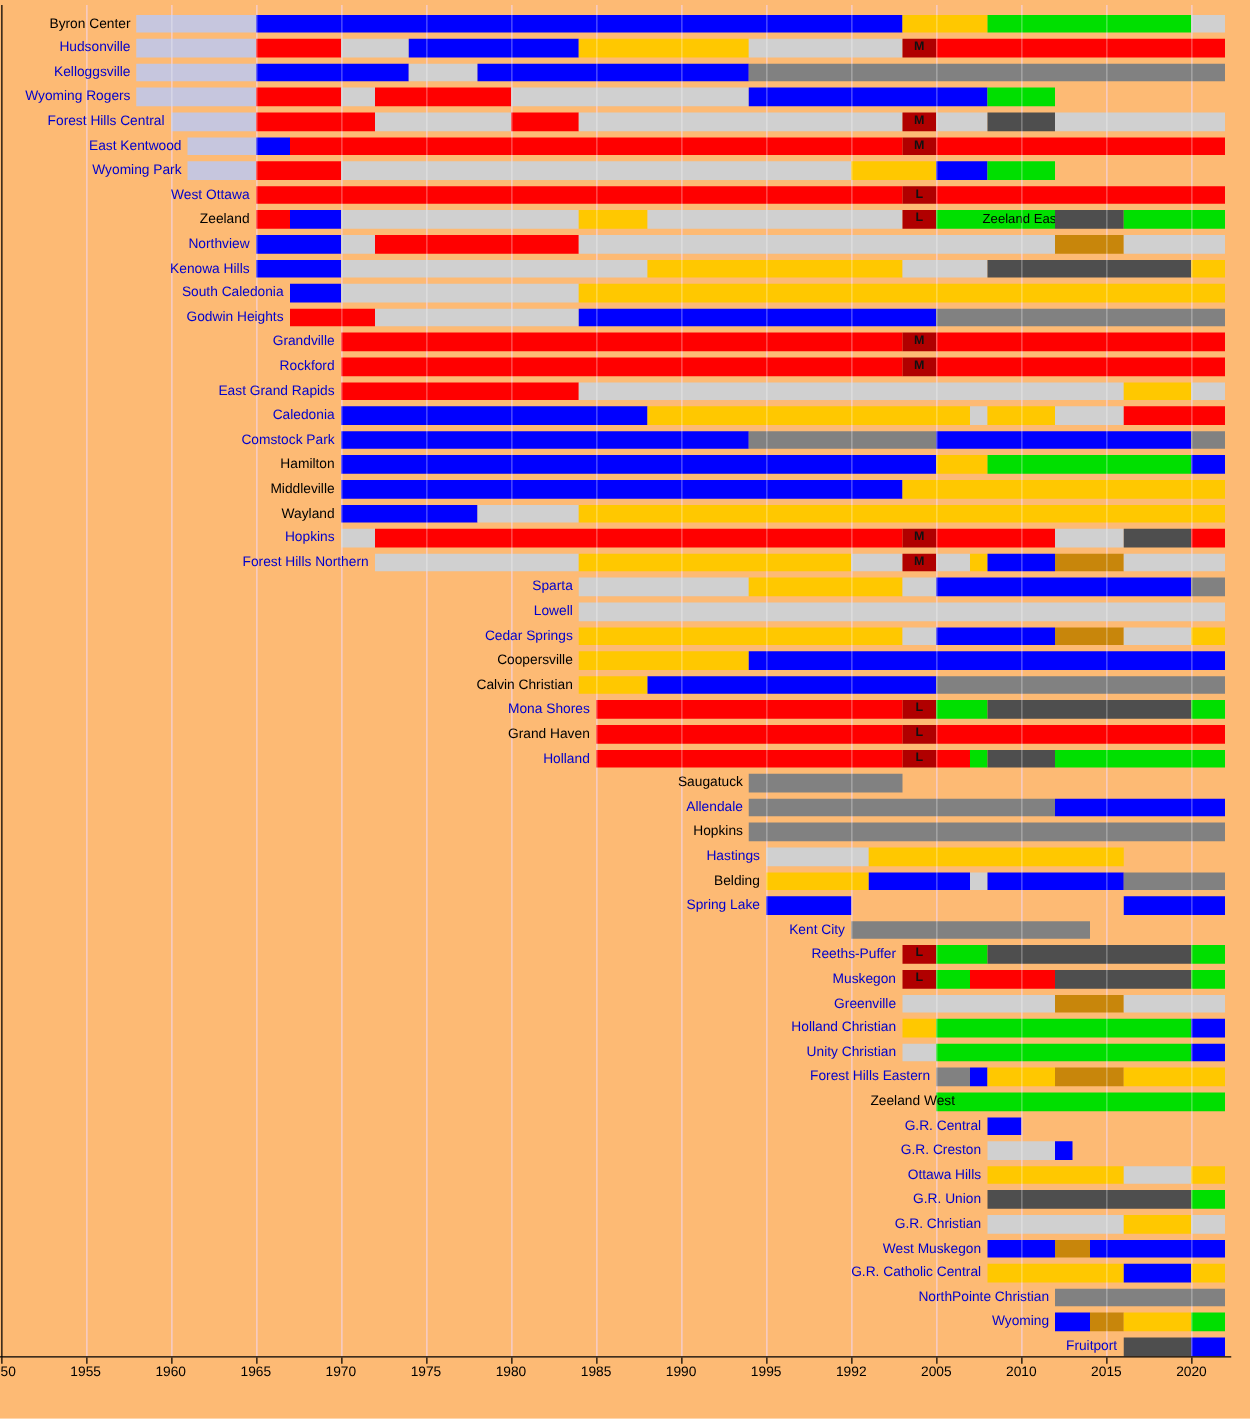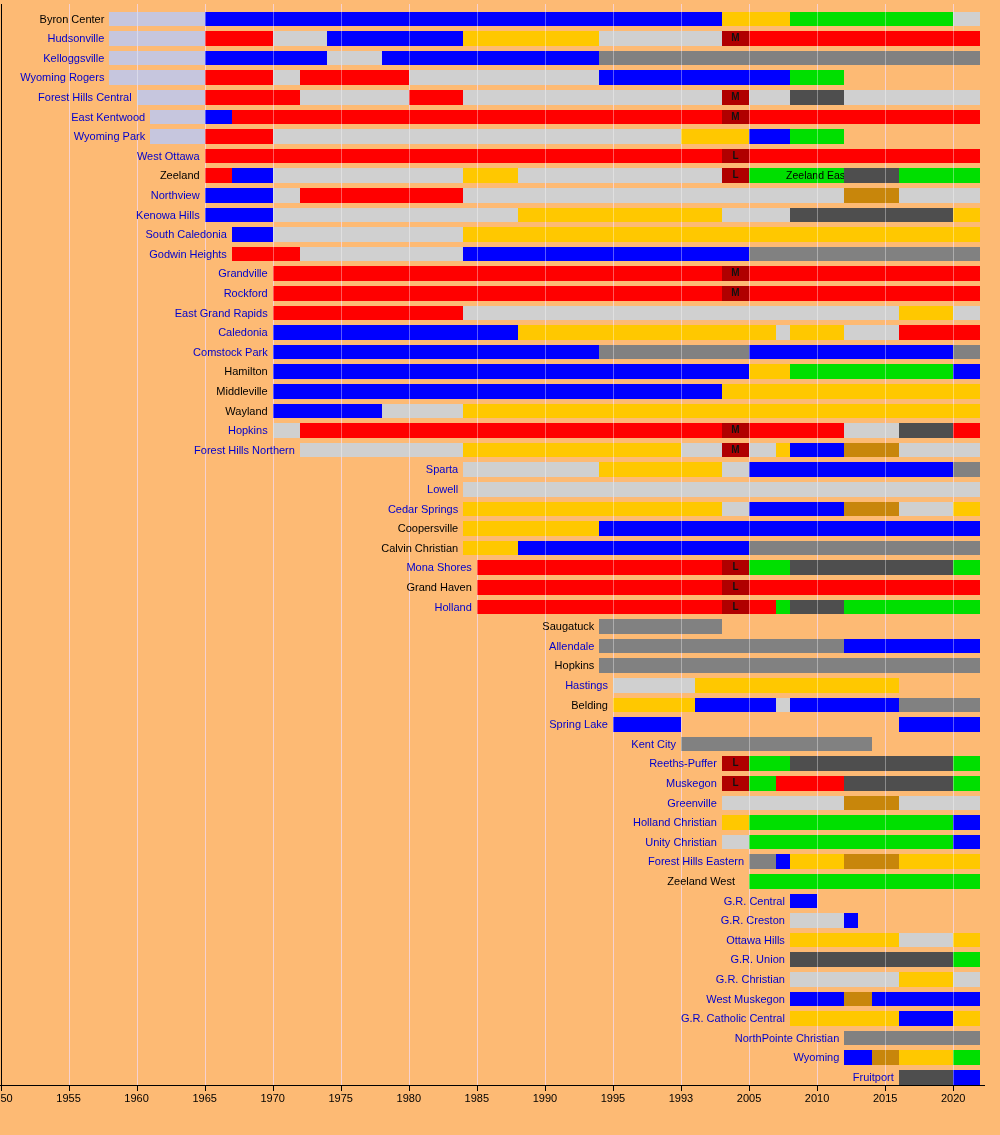--- a/index.html
+++ b/index.html
@@ -355,21 +355,21 @@
       <div>
         <div class="bar-seg" style="left: 749.05px; top: 854.3px; width: 27.22px; height: 14.8px; background: rgb(129, 129, 129);"></div>
         <div class="bar-seg" style="left: 776.27px; top: 854.3px; width: 13.61px; height: 14.8px; background: rgb(0, 0, 255);"></div>
         <div class="bar-seg" style="left: 789.88px; top: 854.3px; width: 54.44px; height: 14.8px; background: rgb(255, 200, 0);"></div>
         <div class="bar-seg" style="left: 844.32px; top: 854.3px; width: 54.44px; height: 14.8px; background: rgb(200, 134, 11);"></div>
         <div class="bar-seg" style="left: 898.76px; top: 854.3px; width: 81.66px; height: 14.8px; background: rgb(255, 200, 0);"></div>
         <div class="row-label" style="color: rgb(0, 0, 204); left: 534.05px; width: 210px; top: 855.3px;">Forest Hills Eastern</div>
       </div>
       <div>
         <div class="bar-seg" style="left: 749.05px; top: 873.9px; width: 231.37px; height: 14.8px; background: rgb(0, 223, 0);"></div>
-        <div class="row-label" style="color: rgb(0, 0, 0); left: 525px; width: 210px; top: 874.9px;">Zeeland West</div>
+        <div class="row-label" style="color: rgb(0, 0, 0); left: 554px; width: 210px; top: 874.9px;">Zeeland West</div>
       </div>
       <div>
         <div class="bar-seg" style="left: 789.88px; top: 893.5px; width: 27.22px; height: 14.8px; background: rgb(0, 0, 255);"></div>
         <div class="row-label" style="color: rgb(0, 0, 204); left: 574.88px; width: 210px; top: 894.5px;">G.R. Central</div>
       </div>
       <div>
         <div class="bar-seg" style="left: 789.88px; top: 913.1px; width: 54.44px; height: 14.8px; background: rgb(208, 208, 208);"></div>
         <div class="bar-seg" style="left: 844.32px; top: 913.1px; width: 13.61px; height: 14.8px; background: rgb(0, 0, 255);"></div>
         <div class="row-label" style="color: rgb(0, 0, 204); left: 574.88px; width: 210px; top: 914.1px;">G.R. Creston</div>
       </div>
@@ -452,21 +452,21 @@
       <div class="tick-label" style="left: 318.75px; top: 1092px;">1975</div>
       <div class="tick" style="left: 408.8px; top: 1086px;"></div>
       <div class="tick-label" style="left: 386.8px; top: 1092px;">1980</div>
       <div class="tick" style="left: 476.85px; top: 1086px;"></div>
       <div class="tick-label" style="left: 454.85px; top: 1092px;">1985</div>
       <div class="tick" style="left: 544.9px; top: 1086px;"></div>
       <div class="tick-label" style="left: 522.9px; top: 1092px;">1990</div>
       <div class="tick" style="left: 612.95px; top: 1086px;"></div>
       <div class="tick-label" style="left: 590.95px; top: 1092px;">1995</div>
       <div class="tick" style="left: 681px; top: 1086px;"></div>
-      <div class="tick-label" style="left: 659px; top: 1092px;">1993</div>
+      <div class="tick-label" style="left: 659px; top: 1092px;">1992</div>
       <div class="tick" style="left: 749.05px; top: 1086px;"></div>
       <div class="tick-label" style="left: 727.05px; top: 1092px;">2005</div>
       <div class="tick" style="left: 817.1px; top: 1086px;"></div>
       <div class="tick-label" style="left: 795.1px; top: 1092px;">2010</div>
       <div class="tick" style="left: 885.15px; top: 1086px;"></div>
       <div class="tick-label" style="left: 863.15px; top: 1092px;">2015</div>
       <div class="tick" style="left: 953.2px; top: 1086px;"></div>
       <div class="tick-label" style="left: 931.2px; top: 1092px;">2020</div>
     </div>
 </div>

